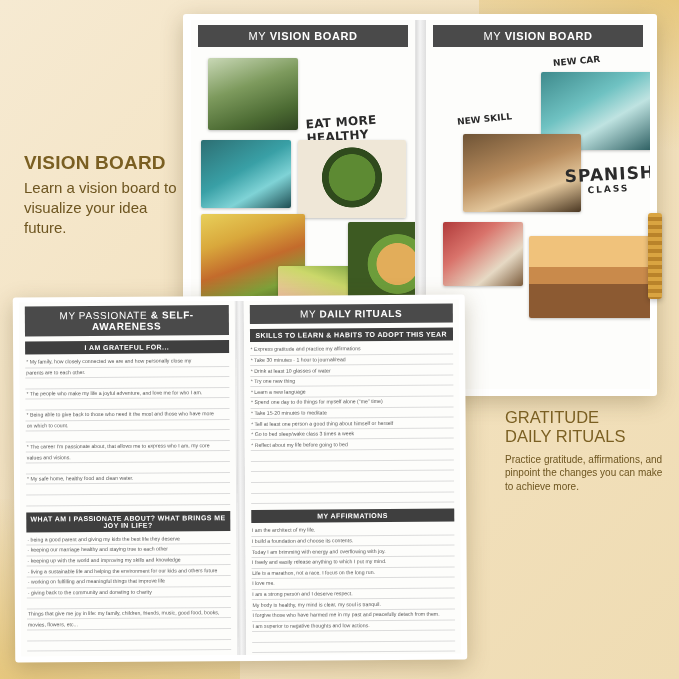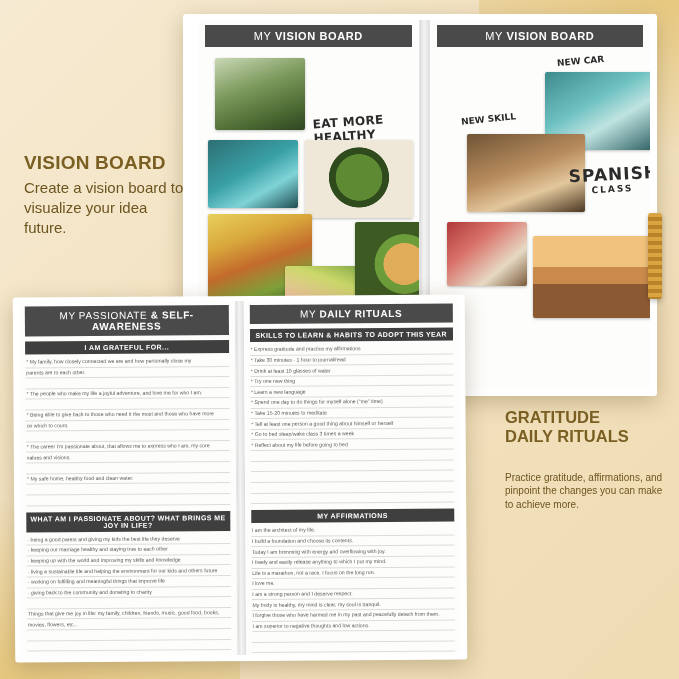--- a/index.html
+++ b/index.html
@@ -98,21 +98,21 @@
     padding: 3px 2px;
   }
 
   
   #vision-notebook {
     left: 183px; top: 14px;
     width: 474px; height: 382px;
     border-radius: 3px;
     display: flex;
     background: #ffffff;
-    padding: 6px 7px 7px 15px;
+    padding: 6px 7px 7px 8px;
     box-sizing: border-box;
   }
   #vision-notebook .page {
     flex: 1;
     margin: 0;
   }
   #vision-left { border-right: 1px solid #e3e3e3; padding: 5px 7px 7px 7px; }
   #vision-right { padding: 5px 7px 7px 7px; }
   .spine {
     width: 10px;
@@ -188,24 +188,24 @@
   #vision-caption .cap-body {
     font-size: 15px;
     line-height: 1.32;
     color: #6d5520;
   }
   #gratitude-caption {
     left: 505px; top: 408px; width: 165px;
   }
   #gratitude-caption .cap-title {
     font-size: 16.5px;
-    font-weight: 700;
+    font-weight: 400;
     color: #7a5f22;
     line-height: 1.18;
-    margin-bottom: 24px;
+    margin-bottom: 6px;
   }
   #gratitude-caption .cap-body {
     font-size: 10px;
     line-height: 1.33;
     color: #6d5520;
   }
 </style>
 </head>
 <body>
 
@@ -274,21 +274,21 @@
       <div class="photo" style="left:96px;top:182px;width:126px;height:82px;
         background-image:linear-gradient(#f0c27b 0 38%, #c98a4b 38% 58%, #8c5a32 58% 100%);"></div>
     </div>
   </div>
 
   <div class="spiral-side"></div>
 </div>
 
 <div class="caption" id="vision-caption">
   <div class="cap-title">VISION BOARD</div>
-  <div class="cap-body">Create a vision board to visualize your idea future.</div>
+  <div class="cap-body">Learn a vision board to visualize your idea future.</div>
 </div>
 
 <div class="notebook" id="gratitude-notebook">
 
   <div class="page" id="grat-left">
     <div class="hdr-bar" style="font-size:10px;padding:4px 3px;"><span>MY PASSIONATE </span><b>&amp; SELF-AWARENESS</b></div>
 
     <div class="sec-bar" style="margin-top:5px;">I AM GRATEFUL FOR...</div>
     <div class="lines" id="grateful-lines">
         <div class="line-item">* My family, how closely connected we are and how personally close my</div>

